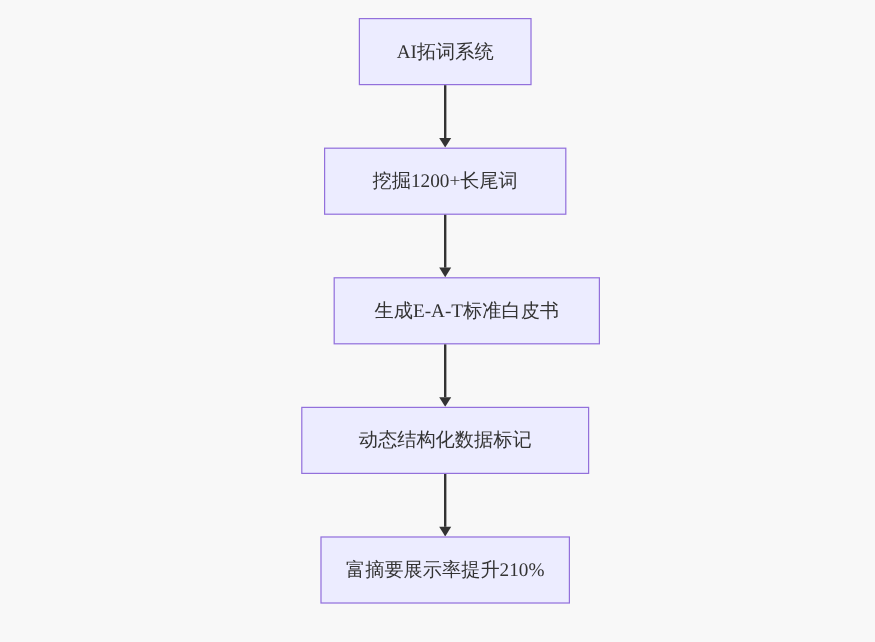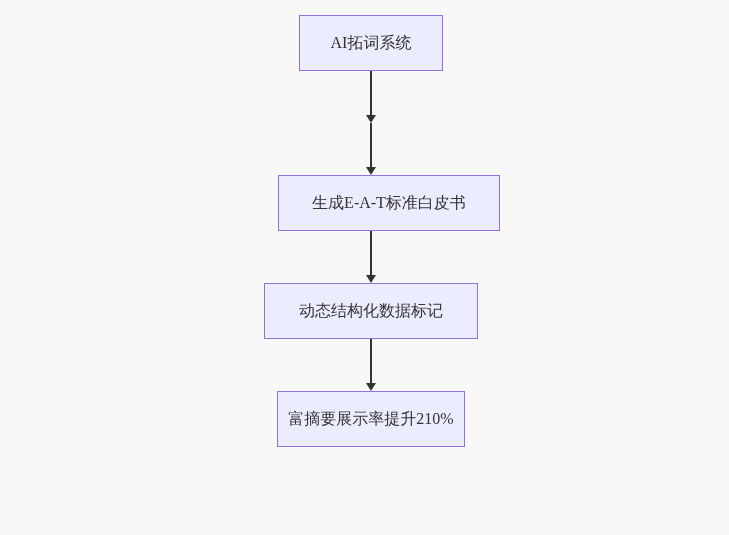--- a/index.html
+++ b/index.html
@@ -42,22 +42,22 @@
     align-items: center;
     justify-content: center;
     text-align: center;
     white-space: nowrap;
     flex: 0 0 auto;
   }
   
   .node-0 { width: 144px; }
   .node-1 { width: 202px; }
   .node-2 { width: 222px; margin-left: 36px; }
-  .node-3 { width: 214px; align-items: center; }
-  .node-4 { width: 188px; }
+  .node-3 { width: 240px; align-items: center; }
+  .node-4 { width: 208px; }
   .arrow {
     height: 52px;
     display: flex;
     flex-direction: column;
     align-items: center;
     flex: 0 0 auto;
   }
   .arrow-line {
     width: 2px;
     flex: 1 1 auto;
@@ -76,20 +76,23 @@
 
 <div class="canvas">
   <div class="flow" id="flow">
       <div class="node node-0">
         <span>AI拓词系统</span>
       </div>
       <div class="arrow">
         <div class="arrow-line"></div>
         <div class="arrow-head"></div>
       </div>
+      <div class="node node-1">
+        <span>挖掘1200+长尾词</span>
+      </div>
       <div class="arrow">
         <div class="arrow-line"></div>
         <div class="arrow-head"></div>
       </div>
       <div class="node node-2">
         <span>生成E-A-T标准白皮书</span>
       </div>
       <div class="arrow">
         <div class="arrow-line"></div>
         <div class="arrow-head"></div>

